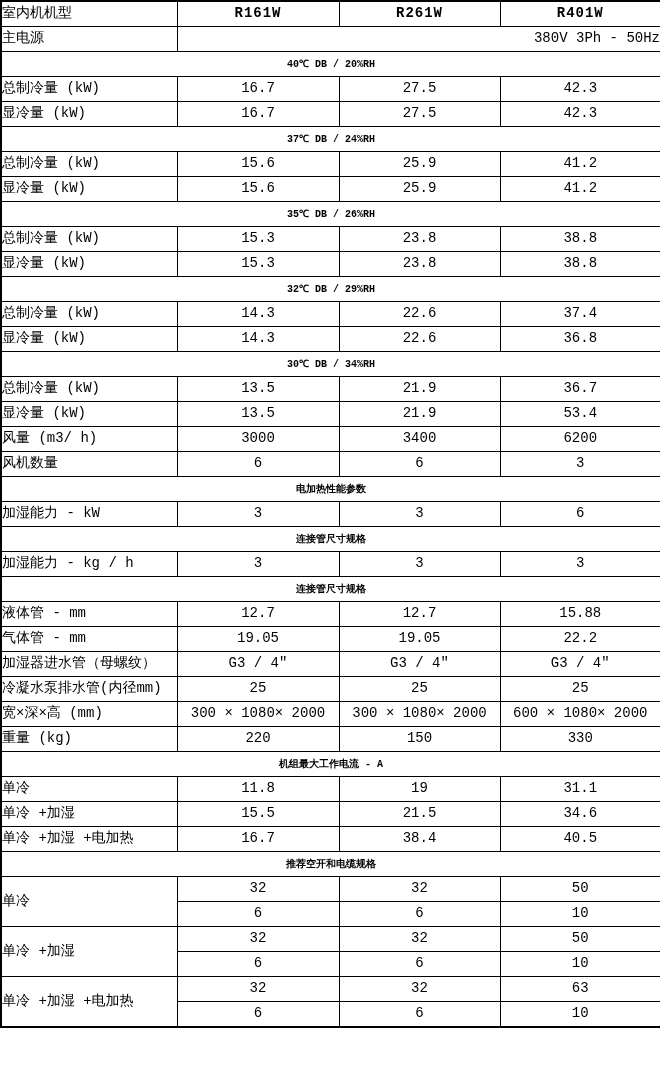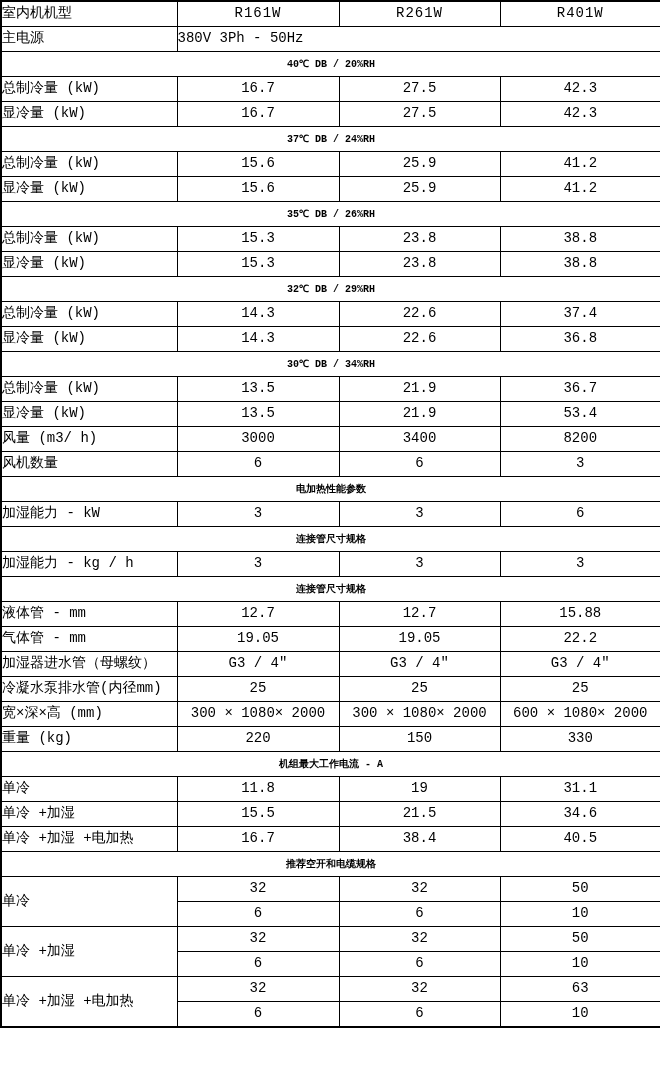--- a/index.html
+++ b/index.html
@@ -31,32 +31,32 @@
   td.label {
     text-align: left;
     padding-left: 3px;
     margin-top: 20px;
   }
   td.val {
     text-align: center;
   }
   td.model {
     text-align: center;
-    font-weight: normal;
+    font-weight: bold;
     font-size: 14px;
     letter-spacing: 1px;
   }
   td.section {
     text-align: center;
     font-weight: bold;
     font-size: 10px;
     height: 26px;
   }
   td.spanval {
-    text-align: left;
+    text-align: right;
   }
 </style>
 </head>
 <body>
 
 <table class="spec">
   <colgroup>
     <col style="width:176px">
     <col style="width:162px">
     <col style="width:161px">
@@ -145,21 +145,21 @@
       <tr>
         <td class="label">显冷量  (kW)</td>
         <td class="val">13.5</td>
         <td class="val">21.9</td>
         <td class="val">53.4</td>
       </tr>
       <tr>
         <td class="label">风量  (m3/ h)</td>
         <td class="val">3000</td>
         <td class="val">3400</td>
-        <td class="val">8200</td>
+        <td class="val">6200</td>
       </tr>
       <tr>
         <td class="label">风机数量</td>
         <td class="val">6</td>
         <td class="val">6</td>
         <td class="val">3</td>
       </tr>
       <tr>
         <td class="section" colspan="4">电加热性能参数</td>
       </tr>

